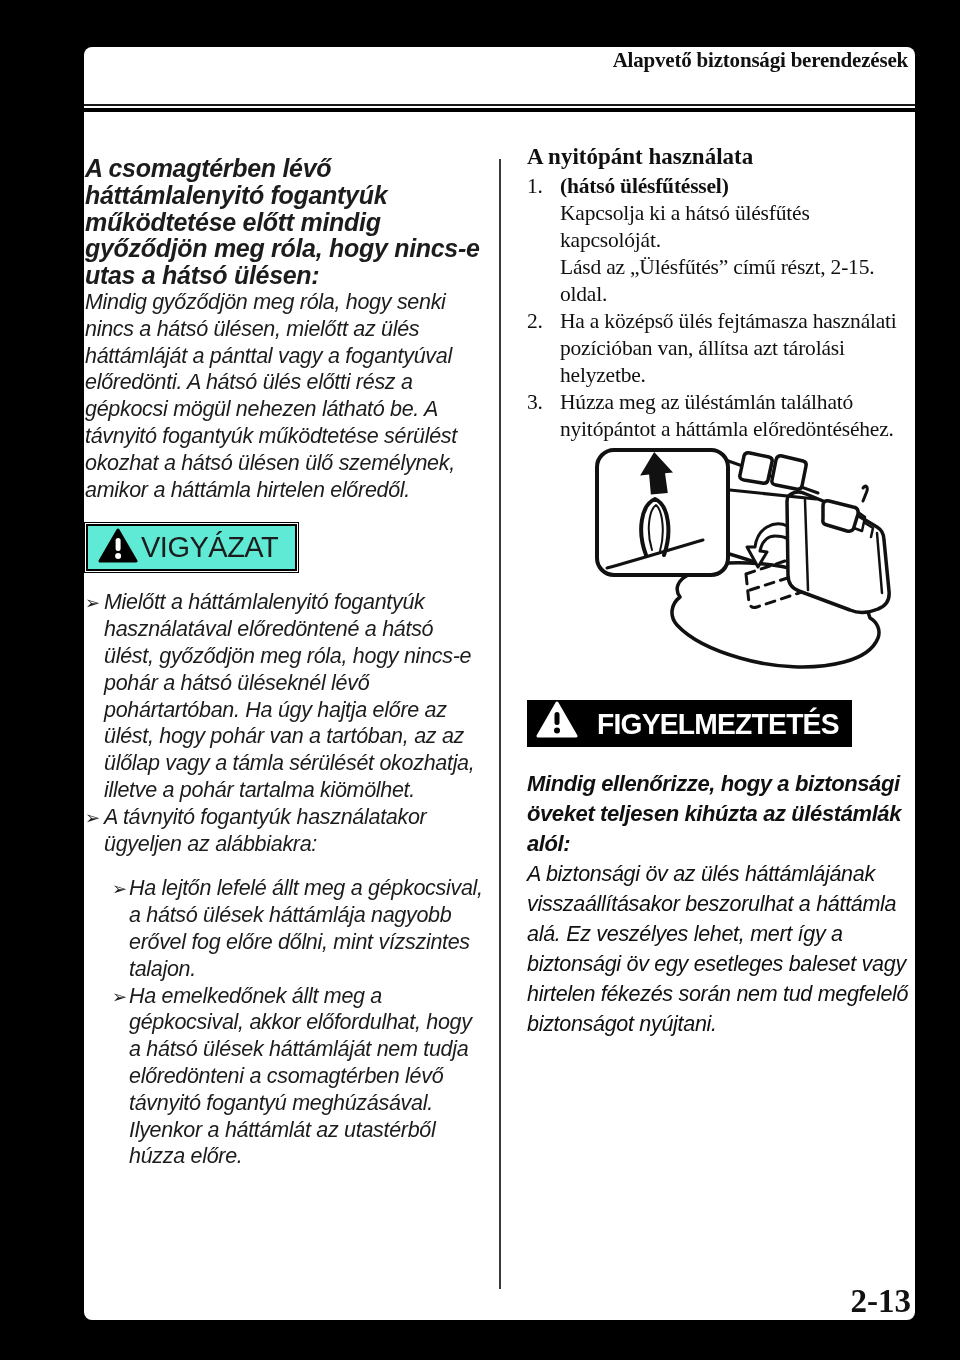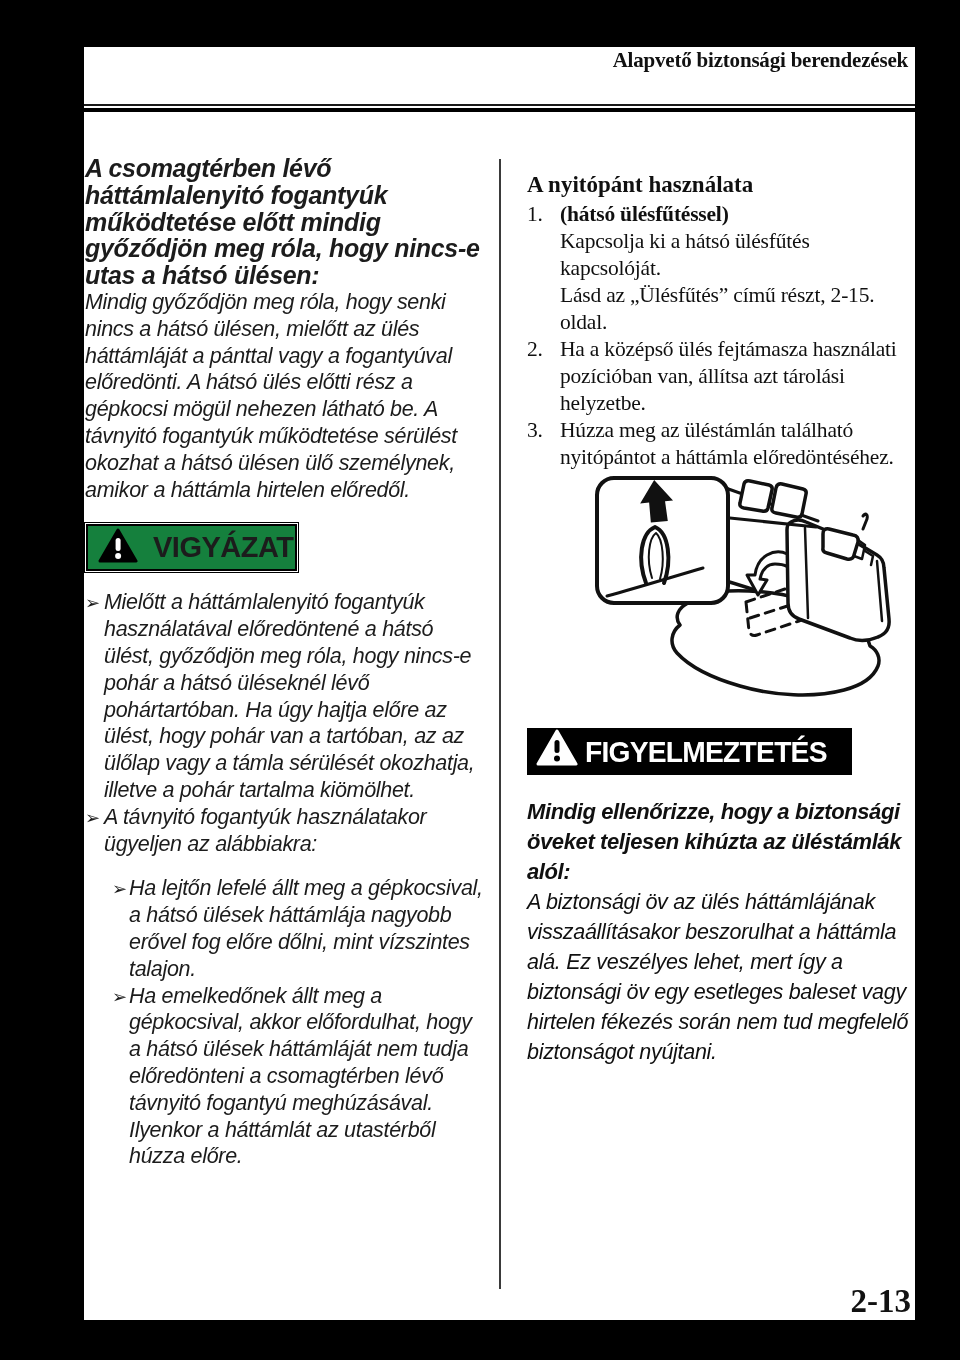--- a/index.html
+++ b/index.html
@@ -2,66 +2,66 @@
 <html lang="hu"><head>
 <meta charset="utf-8">
 <style>
   * { margin:0; padding:0; box-sizing:border-box; }
   html,body { width:960px; height:1360px; }
   body { background:#000; position:relative; overflow:hidden;
          font-family:"Liberation Sans", sans-serif; }
   .stage { position:absolute; inset:0; background:#000; }
 
   .page { position:absolute; left:84px; top:47px; width:831px; height:1273px;
-          background:#fff; color:#161616; }
+          background:#fff; color:#161616;border-radius:8px; }
 
   
   .hdr { position:absolute; top:1px; right:7px; text-align:right;
          font-family:"Liberation Serif", serif; font-weight:bold; color:#111; }
   .hdr-crumb { font-size:21px; line-height:25px; letter-spacing:-0.2px; }
   .hdr-title { font-size:36px; line-height:35px; margin-top:2px; }
   .rule { position:absolute; top:57px; left:0; width:100%; border-top:2px solid #1a1a1a; }
   .rule::after { content:""; display:block; margin-top:2px; height:4px; background:#000; }
 
   .divider { position:absolute; left:415px; top:112px; width:2px; height:1130px; background:#3a3a3a; }
 
   
   .col-left { position:absolute; left:1px; top:108px; width:399px;
               font-style:italic; font-size:21.5px; line-height:26.8px;
               letter-spacing:-0.3px; color:#1c1c1c; }
   .lead { font-weight:bold; font-size:25px; }
   .caution-box { margin-top:21px; margin-left:1px; width:211px; height:47px;
                  border:2px solid #000; outline:1px solid #000; outline-offset:1px;
-                 display:flex; align-items:center; gap:15px; padding:0 10px;
-                 font-style:normal; font-weight:bold; font-size:29px;
-                 letter-spacing:-0.5px; background:#15803d; }
+                 display:flex; align-items:center; gap:3px; padding:0 10px;
+                 font-style:normal; font-weight:normal; font-size:29px;
+                 letter-spacing:-0.5px; background:#5eead4; }
   .blist { margin-top:18px; }
   .bitem { display:flex; }
   .bitem .arr { flex:none; width:19px; font-family:"DejaVu Sans", sans-serif;
                 font-style:normal; font-size:18px; line-height:27px; }
   .bitem .btxt { flex:1; }
   .sublist { margin-top:18px; padding-left:27px; }
   .sublist .arr { width:17px; }
 
   
-  .col-right { position:absolute; left:443px; top:124px; width:386px;
+  .col-right { position:absolute; left:443px; top:96px; width:386px;
                font-family:"Liberation Serif", serif; font-size:21.5px;
                line-height:27px; letter-spacing:-0.2px; color:#101010; }
   .rtitle { font-weight:bold; font-size:23px; line-height:28px; letter-spacing:0; }
   .steps { margin-top:2px; }
   .step { display:flex; }
   .step .num { flex:none; width:33px; }
   .step .stext { flex:1; }
   .sbold { font-weight:bold; }
   .figure { margin:0 0 0 33px; width:350px; height:250px; }
   .subhead { font-weight:bold; font-size:23.5px; line-height:27.5px;
              text-decoration:underline; text-decoration-thickness:2px;
              text-underline-offset:4px; letter-spacing:0; }
   .warn-box { margin-top:7px; width:325px; height:47px; background:#000; color:#fff;
-              display:flex; align-items:center; gap:7px; padding:0 9px; }
+              display:flex; align-items:center; gap:19px; padding:0 9px; }
   .warn-box .wtext { font-weight:bold; font-size:30px; letter-spacing:-0.8px;
                      transform:scaleX(0.94); transform-origin:left center;
                      white-space:nowrap; font-family:"Liberation Sans", sans-serif; }
   .rlead { margin-top:22px; font-family:"Liberation Sans", sans-serif; font-style:italic;
            font-weight:bold; font-size:22px; line-height:30px; letter-spacing:-0.4px; }
   .rpara { font-family:"Liberation Sans", sans-serif; font-style:italic;
            font-size:21.5px; line-height:30px; letter-spacing:-0.3px; }
 
   
   .wm-blue { position:absolute; left:402px; top:1100px; font-size:33px;

